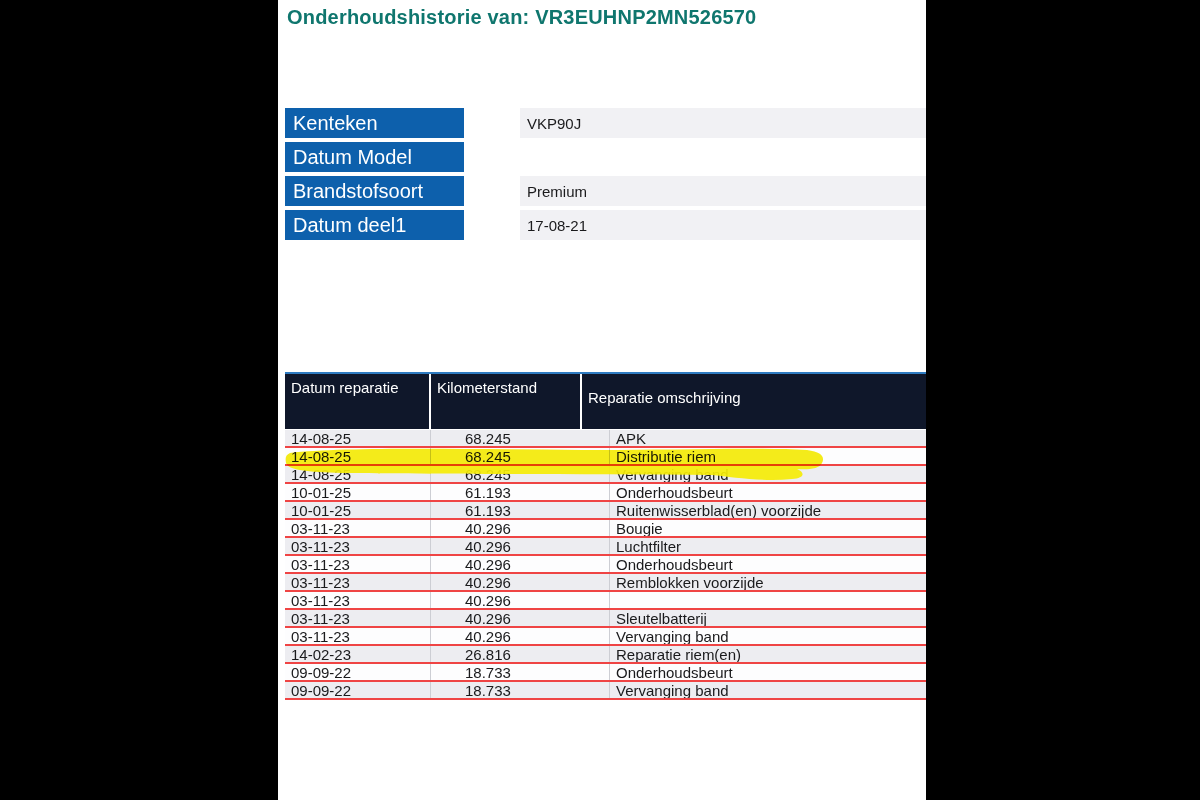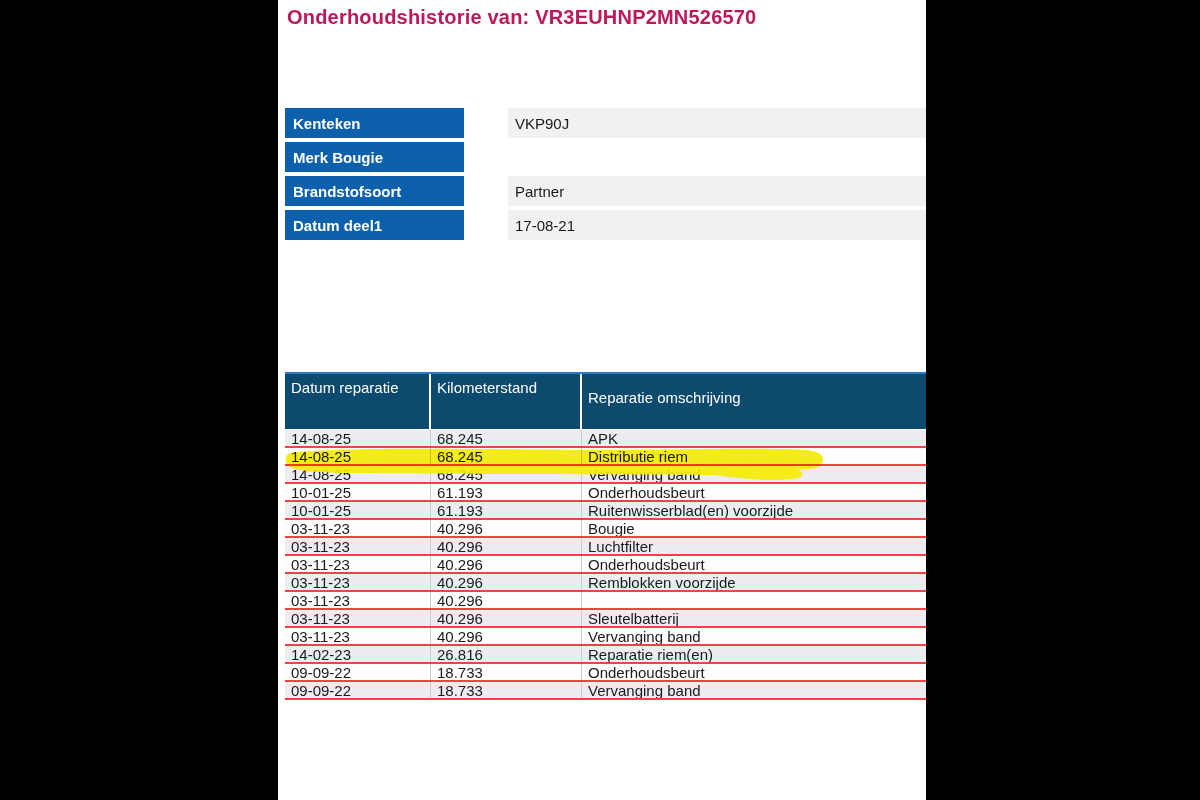--- a/index.html
+++ b/index.html
@@ -6,62 +6,62 @@
   html, body { width: 1200px; height: 800px; overflow: hidden; background: #000; }
   body { font-family: "Liberation Sans", sans-serif; position: relative; }
 
   .doc {
     position: absolute; left: 278px; top: 0; width: 648px; height: 800px;
     background: #ffffff; overflow: hidden;
   }
 
   .page-title {
     position: absolute; left: 9px; top: 6px;
-    font-size: 20px; font-weight: bold; color: #be185d; letter-spacing: 0.2px;
+    font-size: 20px; font-weight: bold; color: #0f766e; letter-spacing: 0.2px;
     white-space: nowrap;
   }
 
   
   .info-table { position: absolute; left: 7px; top: 108px; right: 0; }
   .info-row { display: flex; height: 30px; margin-bottom: 4px; }
   .info-label {
-    width: 179px; flex: 0 0 179px; margin-right: 0;
-    background: #0d60ac; color: #ffffff; font-weight: bold; font-size: 15px;
+    width: 179px; flex: 0 0 179px; margin-right: 12px;
+    background: #0d60ac; color: #ffffff; font-weight: normal; font-size: 20px;
     display: flex; align-items: center; padding-left: 8px; white-space: nowrap;
   }
   .info-value {
     flex: 1 1 auto; background: #f1f1f4; color: #1a1a1c; font-size: 15px;
     display: flex; align-items: center; padding-left: 7px;
     white-space: nowrap; overflow: hidden; margin-left: 44px;
   }
 
   
   .service-table { position: absolute; left: 7px; top: 372px; right: 0; }
   .svc-header {
-    display: flex; height: 57px; background: #0c4a6e;
+    display: flex; height: 57px; background: #0f172a;
     border-top: 2px solid #2e7bc1; margin-bottom: 1px;
   }
   .svc-header .hcell {
     color: #ffffff; font-size: 15px; padding: 5px 0 0 6px; white-space: nowrap;
   }
   .hcell.c1 { width: 146px; flex: 0 0 146px; border-right: 2px solid #ffffff; }
   .hcell.c2 { width: 151px; flex: 0 0 151px; border-right: 2px solid #ffffff; }
   .hcell.c3 { flex: 1 1 auto; margin-top: 10px; }
 
   .svc-row {
     display: flex; height: 18px; font-size: 15px; color: #1a1a1c;
     border-bottom: 2px solid #ef4444; background: #fdfdfe;
   }
   .svc-row.alt { background: #ededf1; }
   .svc-row .cell {
     display: flex; align-items: center; padding-left: 6px;
     white-space: nowrap; overflow: hidden;
   }
   .cell.c1 { width: 146px; flex: 0 0 146px; border-right: 1px solid #cdced4; }
-  .cell.c2 { width: 151px; flex: 0 0 151px; border-right: 1px solid #cdced4; }
+  .cell.c2 { width: 151px; flex: 0 0 151px; border-right: 1px solid #cdced4; margin-left: 28px; }
   .cell.c3 { flex: 1 1 auto; }
 
   
   .svc-row.highlighted { position: relative; z-index: 5; }
   .marker-svg {
     position: absolute; left: -3px; top: -5px; width: 545px; height: 41px;
     mix-blend-mode: multiply; pointer-events: none;
   }
 </style>
 </head>
@@ -70,25 +70,25 @@
 <div class="doc">
 
   <div class="page-title">Onderhoudshistorie van: VR3EUHNP2MN526570</div>
 
   <div class="info-table">
     <div class="info-row">
       <div class="info-label">Kenteken</div>
       <div class="info-value">VKP90J</div>
     </div>
     <div class="info-row">
-      <div class="info-label">Merk Bougie</div>
+      <div class="info-label">Datum Model</div>
     </div>
     <div class="info-row">
       <div class="info-label">Brandstofsoort</div>
-      <div class="info-value">Partner</div>
+      <div class="info-value">Premium</div>
     </div>
     <div class="info-row">
       <div class="info-label">Datum deel1</div>
       <div class="info-value">17-08-21</div>
     </div>
   </div>
 
   <div class="service-table">
     <div class="svc-header">
       <div class="hcell c1">Datum reparatie</div>

